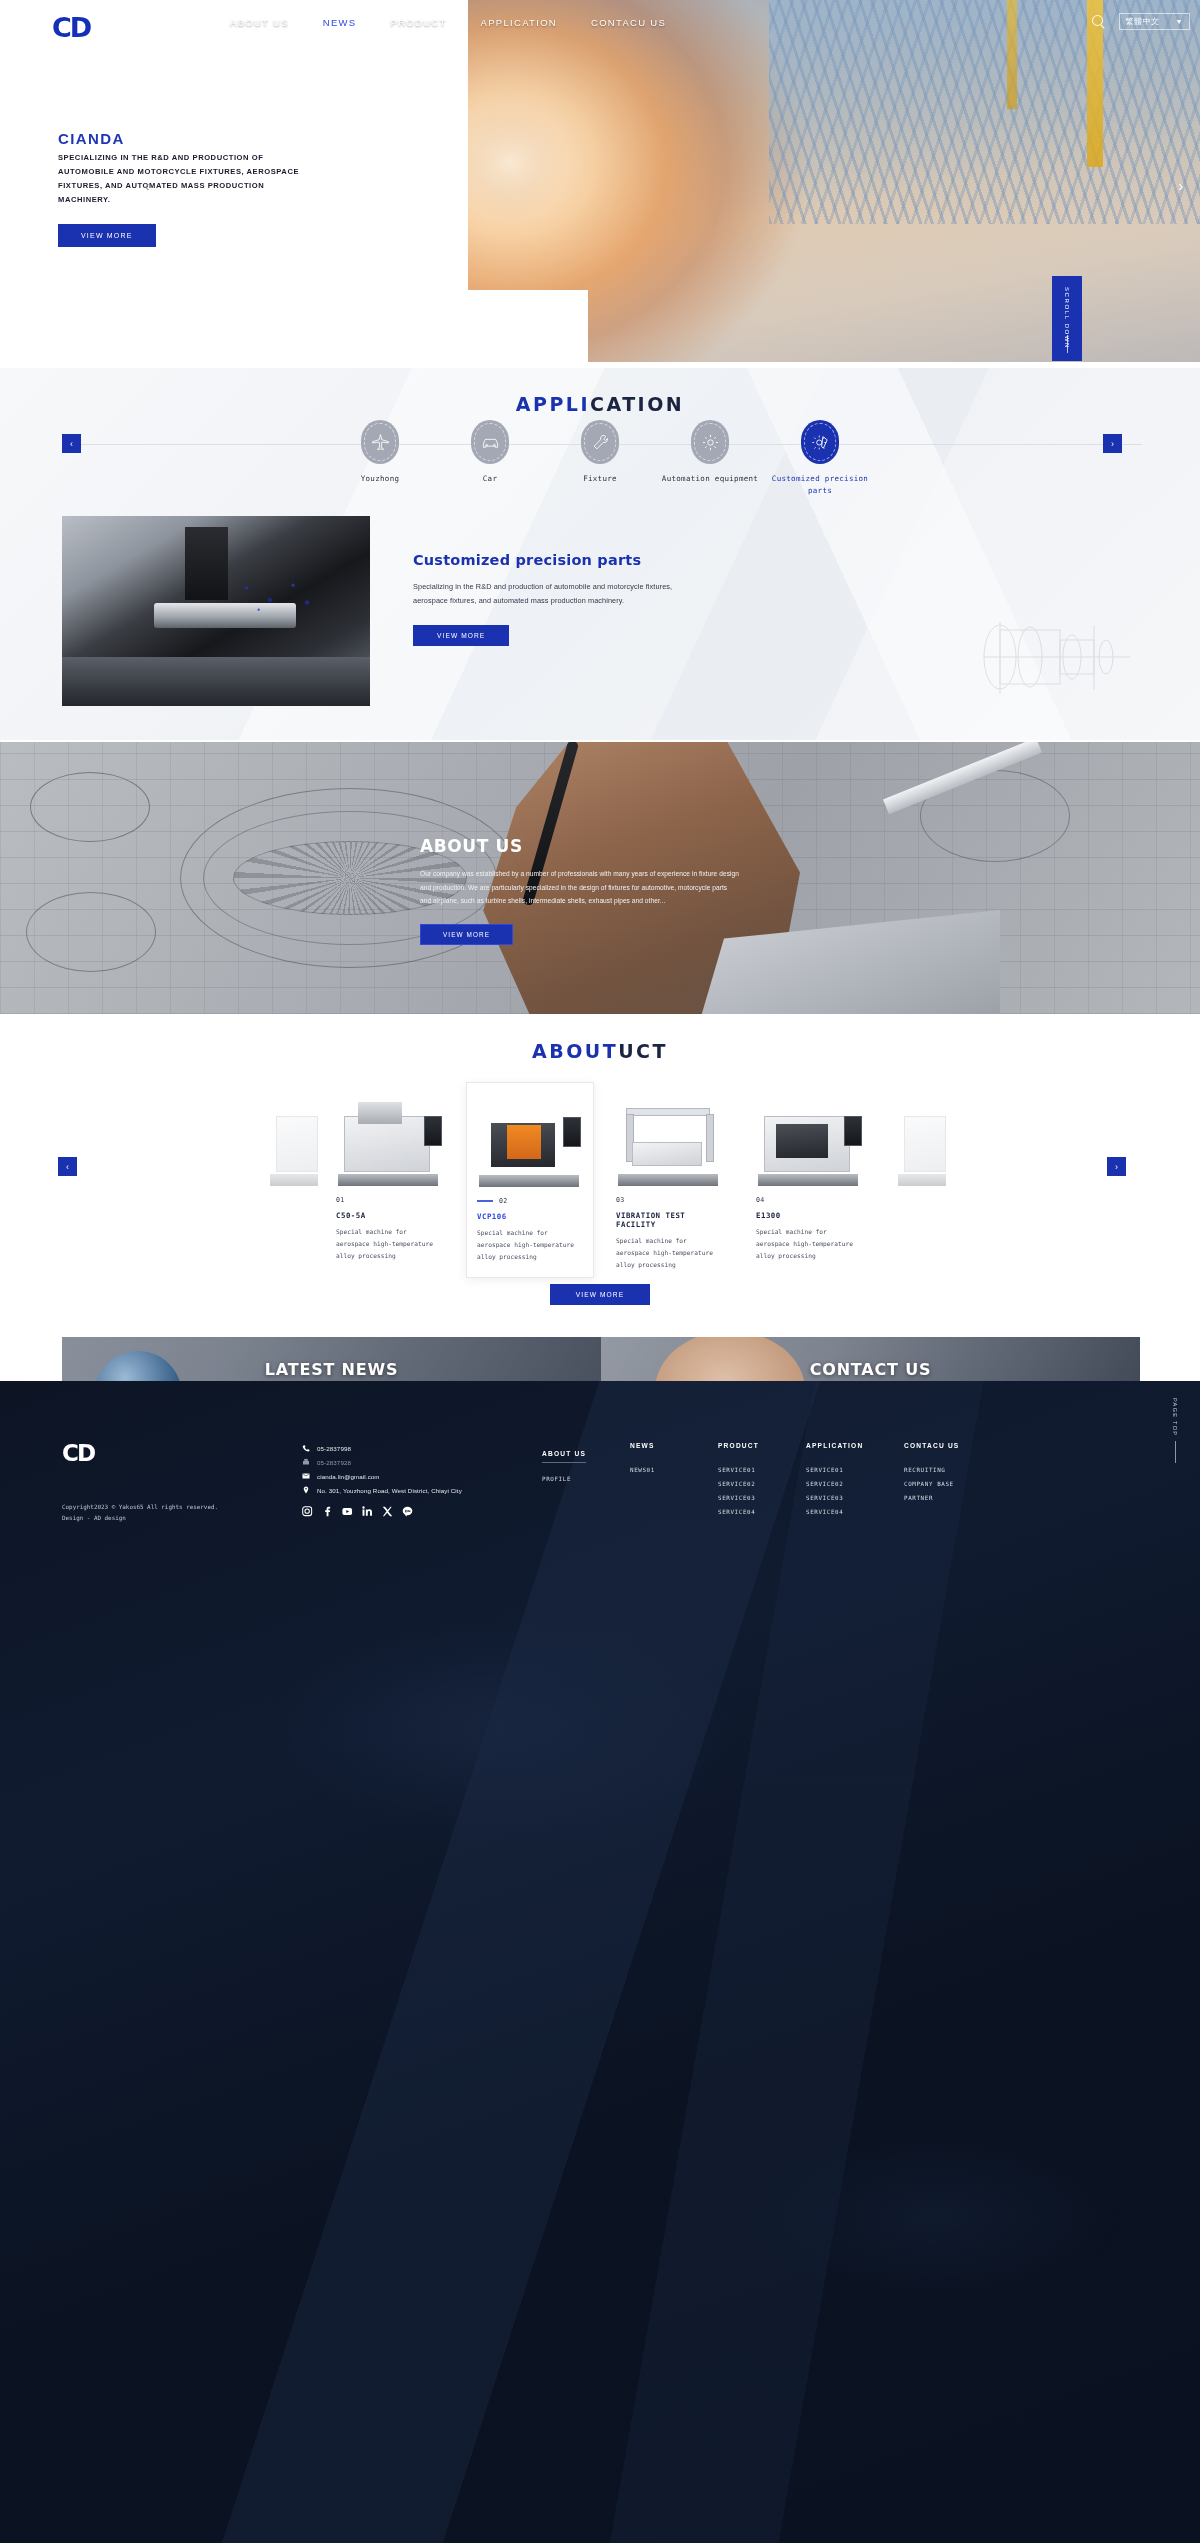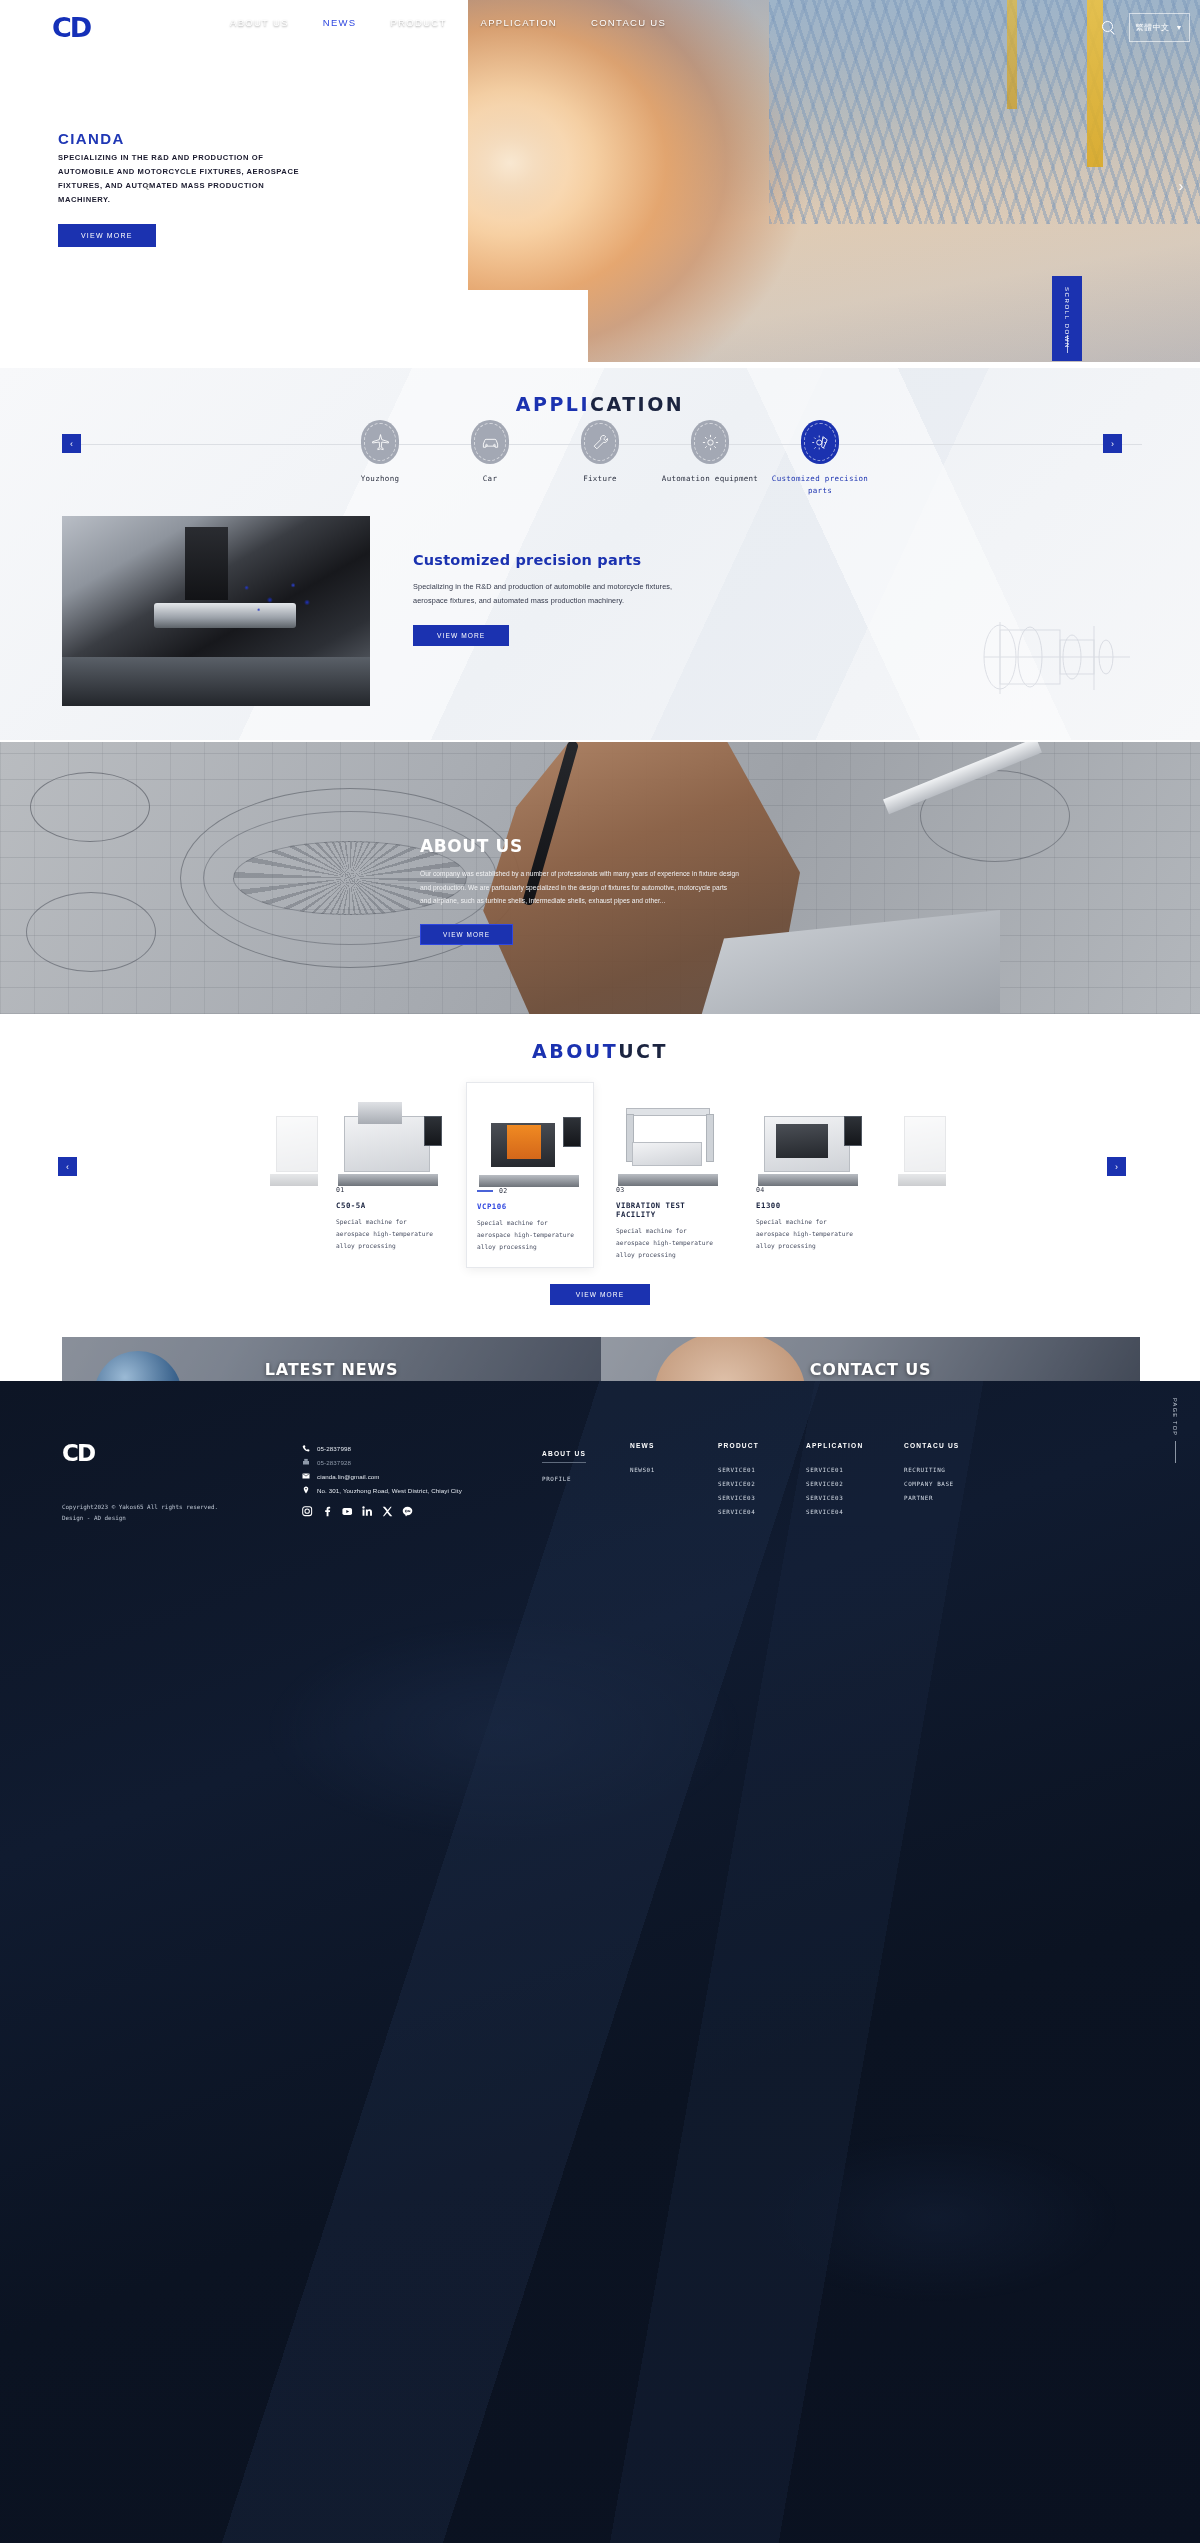--- a/index.html
+++ b/index.html
@@ -10,21 +10,21 @@
   .header{position:absolute;top:0;left:0;width:1200px;height:42px;z-index:50;display:flex;align-items:flex-start;}
   .logo{width:200px;padding:14px 0 0 52px;}
   .logo-mark{font-size:27px;font-weight:bold;color:#1530b8;letter-spacing:-2px;font-family:"DejaVu Sans",sans-serif;line-height:1;}
   .nav{display:flex;gap:34px;padding-top:17px;margin-left:30px;}
   .nav a{color:#fff;font-size:9.5px;letter-spacing:1.3px;text-decoration:none;font-weight:500;text-shadow:0 1px 2px rgba(0,0,0,.4);}
   .nav a.active{color:#2f47e0;text-shadow:none;}
   .head-right{position:absolute;right:10px;top:13px;display:flex;align-items:center;gap:14px;}
   .search-ic{width:13px;height:13px;position:relative;display:block;}
   .search-ic::before{content:"";position:absolute;width:9px;height:9px;border:1.3px solid #fff;border-radius:50%;top:0;left:0;}
   .search-ic::after{content:"";position:absolute;width:5px;height:1.3px;background:#fff;transform:rotate(45deg);bottom:1px;right:0;}
-  .lang{display:flex;align-items:center;gap:6px;border:1px solid rgba(255,255,255,.6);padding:8px 6px;font-size:8px;color:#fff;letter-spacing:.5px;}
+  .lang{display:flex;align-items:center;gap:16px;border:1px solid rgba(255,255,255,.6);padding:2px 6px;font-size:8px;color:#fff;letter-spacing:.5px;}
   .lang .cv{font-size:7px;}
 
   
   .hero{position:absolute;top:0;left:122px;width:1078px;height:362px;overflow:hidden;}
   .hero-img{position:absolute;inset:0;
     background:
       radial-gradient(ellipse 300px 260px at 36% 45%, rgba(255,238,215,.97) 0%, rgba(248,206,158,.9) 28%, rgba(226,150,86,.78) 52%, rgba(176,96,48,.5) 72%, rgba(120,70,40,.15) 100%),
       radial-gradient(circle 58px at 36% 45%, #3c2a1c 0%, #5b4030 40%, rgba(110,80,58,0) 100%),
       linear-gradient(170deg,#9fb2c6 0%,#b4c3d2 18%,#d9d5c8 42%,#f2e2cb 60%,#e9e2d6 78%,#c9cdd2 100%),
       linear-gradient(90deg,#8fa3b8 0%,#aab8c8 100%);}
@@ -124,21 +124,21 @@
   .pimg{height:96px;display:flex;align-items:flex-end;justify-content:center;}
   .mach{position:relative;width:108px;height:88px;}
   .m-body{position:absolute;left:8px;top:18px;width:86px;height:56px;background:linear-gradient(170deg,#f2f3f5,#cfd2d7);border:1px solid #b9bdc3;}
   .m-head{position:absolute;left:22px;top:4px;width:44px;height:22px;background:linear-gradient(180deg,#dfe1e5,#a8acb3);}
   .m-panel{position:absolute;right:2px;top:18px;width:18px;height:30px;background:linear-gradient(180deg,#2e3238,#14161a);border:1px solid #505761;}
   .m-foot{position:absolute;left:2px;bottom:0;width:100px;height:12px;background:linear-gradient(180deg,#b9bdc3,#6e737a);}
   .m-orange{position:absolute;left:30px;top:26px;width:34px;height:34px;background:linear-gradient(180deg,#f08a22,#d4671a);}
   .m-dark{position:absolute;left:14px;top:24px;width:64px;height:44px;background:linear-gradient(175deg,#4b4f56,#24272c);}
   .m-gantry{position:absolute;left:10px;top:10px;width:84px;height:8px;background:#dfe2e6;border:1px solid #b5b9bf;}
   .m-leg{position:absolute;top:16px;width:8px;height:48px;background:#cfd3d8;border:1px solid #aeb3b9;}
-  .pnum{font-size:6.6px;color:#2b3040;letter-spacing:.4px;font-family:"DejaVu Sans Mono",monospace;display:flex;align-items:center;gap:6px;}
+  .pnum{margin-top:10px;font-size:6.6px;color:#2b3040;letter-spacing:.4px;font-family:"DejaVu Sans Mono",monospace;display:flex;align-items:center;gap:6px;}
   .pdash{width:16px;height:1.4px;background:#4a63d8;display:inline-block;}
   .pname{margin-top:7px;font-size:7.4px;font-weight:bold;color:#1b2440;letter-spacing:.5px;font-family:"DejaVu Sans Mono",monospace;}
   .pcard.sel .pname{color:#2f47e0;}
   .pdesc{margin-top:6px;font-size:6.2px;color:#4a5063;line-height:1.95;font-family:"DejaVu Sans Mono",monospace;}
   .p-edge{width:56px;opacity:.35;}
   .prod-nav{position:absolute;top:1157px;width:19px;height:19px;background:#1b32b0;color:#fff;font-size:9px;display:flex;align-items:center;justify-content:center;}
   .prod-nav.l{left:58px;}
   .prod-nav.r{right:58px;}
   .prod-more{position:absolute;top:1283px;left:0;width:1200px;text-align:center;}
   .prod-more span{display:inline-block;background:#1b32b0;color:#fff;font-size:6.6px;letter-spacing:1.1px;padding:7px 26px;}

